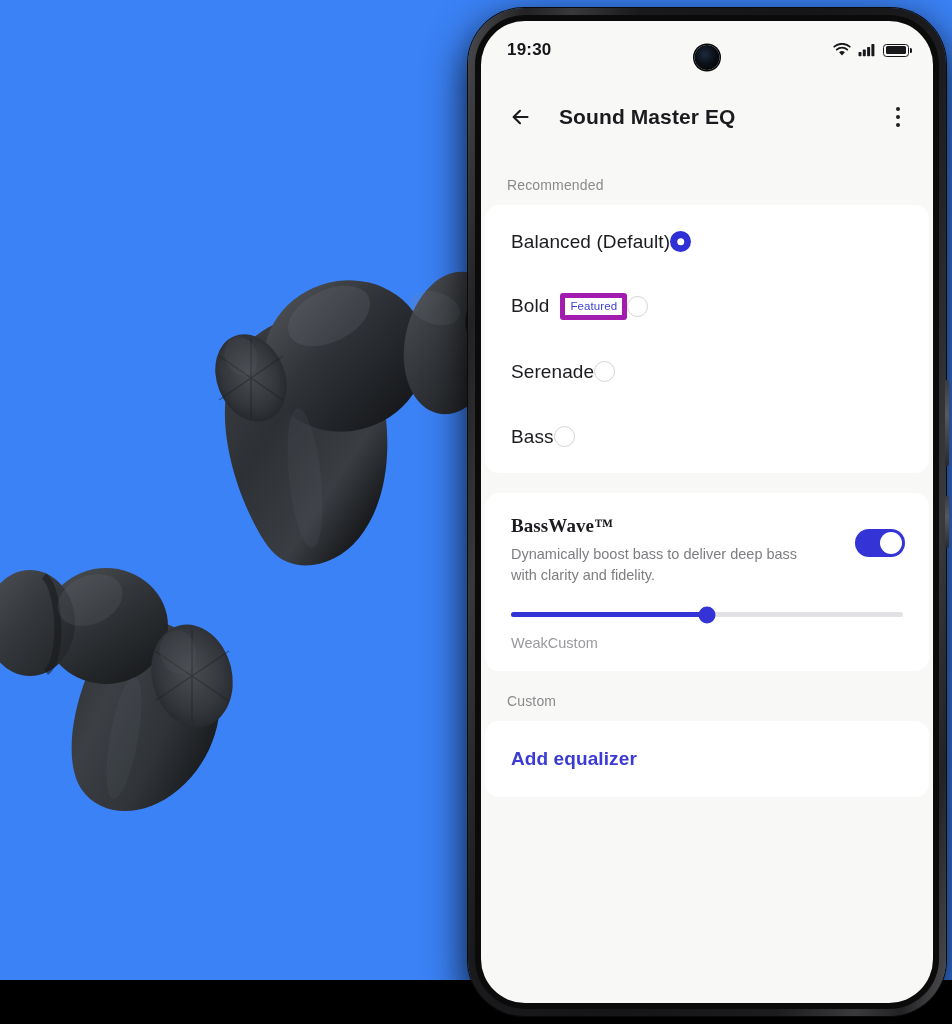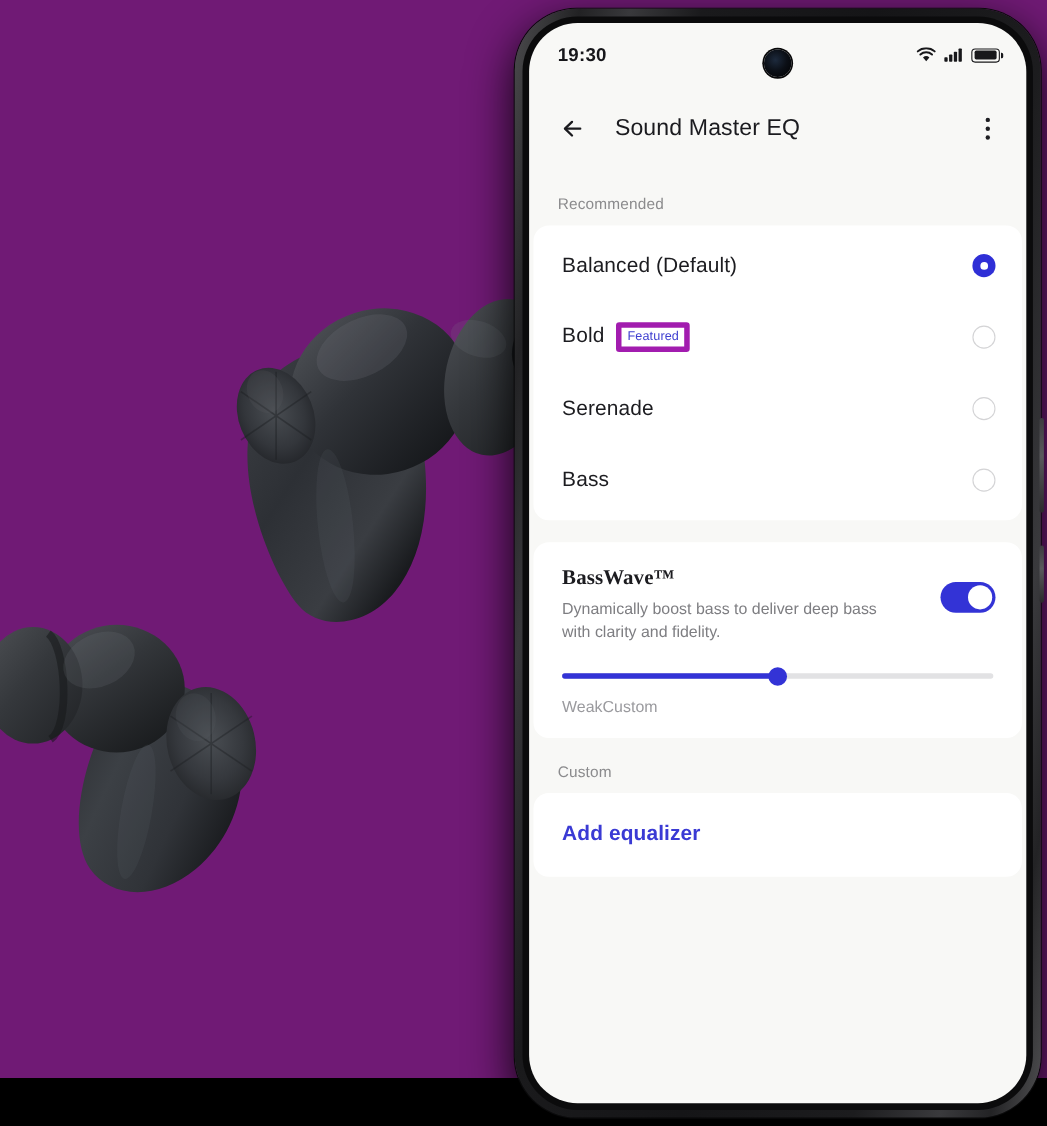--- a/index.html
+++ b/index.html
@@ -13,21 +13,21 @@
     overflow: hidden;
     font-family: "Liberation Sans", sans-serif;
     position: relative;
   }
 
   
   #stage {
     position: absolute;
     left: 0; top: 0;
     width: 952px; height: 980px;
-    background: #701a75;
+    background: #3b82f6;
   }
 
   
   .earbud {
     position: absolute;
     pointer-events: none;
   }
 
   
   #earbud-top {
@@ -159,21 +159,21 @@
   }
   #back-arrow {
     width: 30px; height: 30px;
     flex: 0 0 auto;
     cursor: pointer;
   }
   #app-title {
     flex: 1 1 auto;
     margin-left: 22px;
     font-size: 21px;
-    font-weight: 400;
+    font-weight: 700;
     color: #1b1b1f;
     letter-spacing: 0.1px;
   }
   #overflow-menu {
     width: 26px; height: 30px;
     display: flex;
     flex-direction: column;
     align-items: center;
     justify-content: center;
     gap: 4px;
@@ -200,21 +200,20 @@
   .card {
     background: #ffffff;
     border-radius: 14px;
     margin: 0 4px;
     padding: 4px 0;
   }
 
   .eq-row {
     display: flex;
     align-items: center;
-    justify-content: space-between;
     padding: 0 24px 0 26px;
     height: 65px;
     cursor: pointer;
   }
   .eq-left {
     display: flex;
     align-items: center;
     gap: 11px;
   }
   .eq-name {

